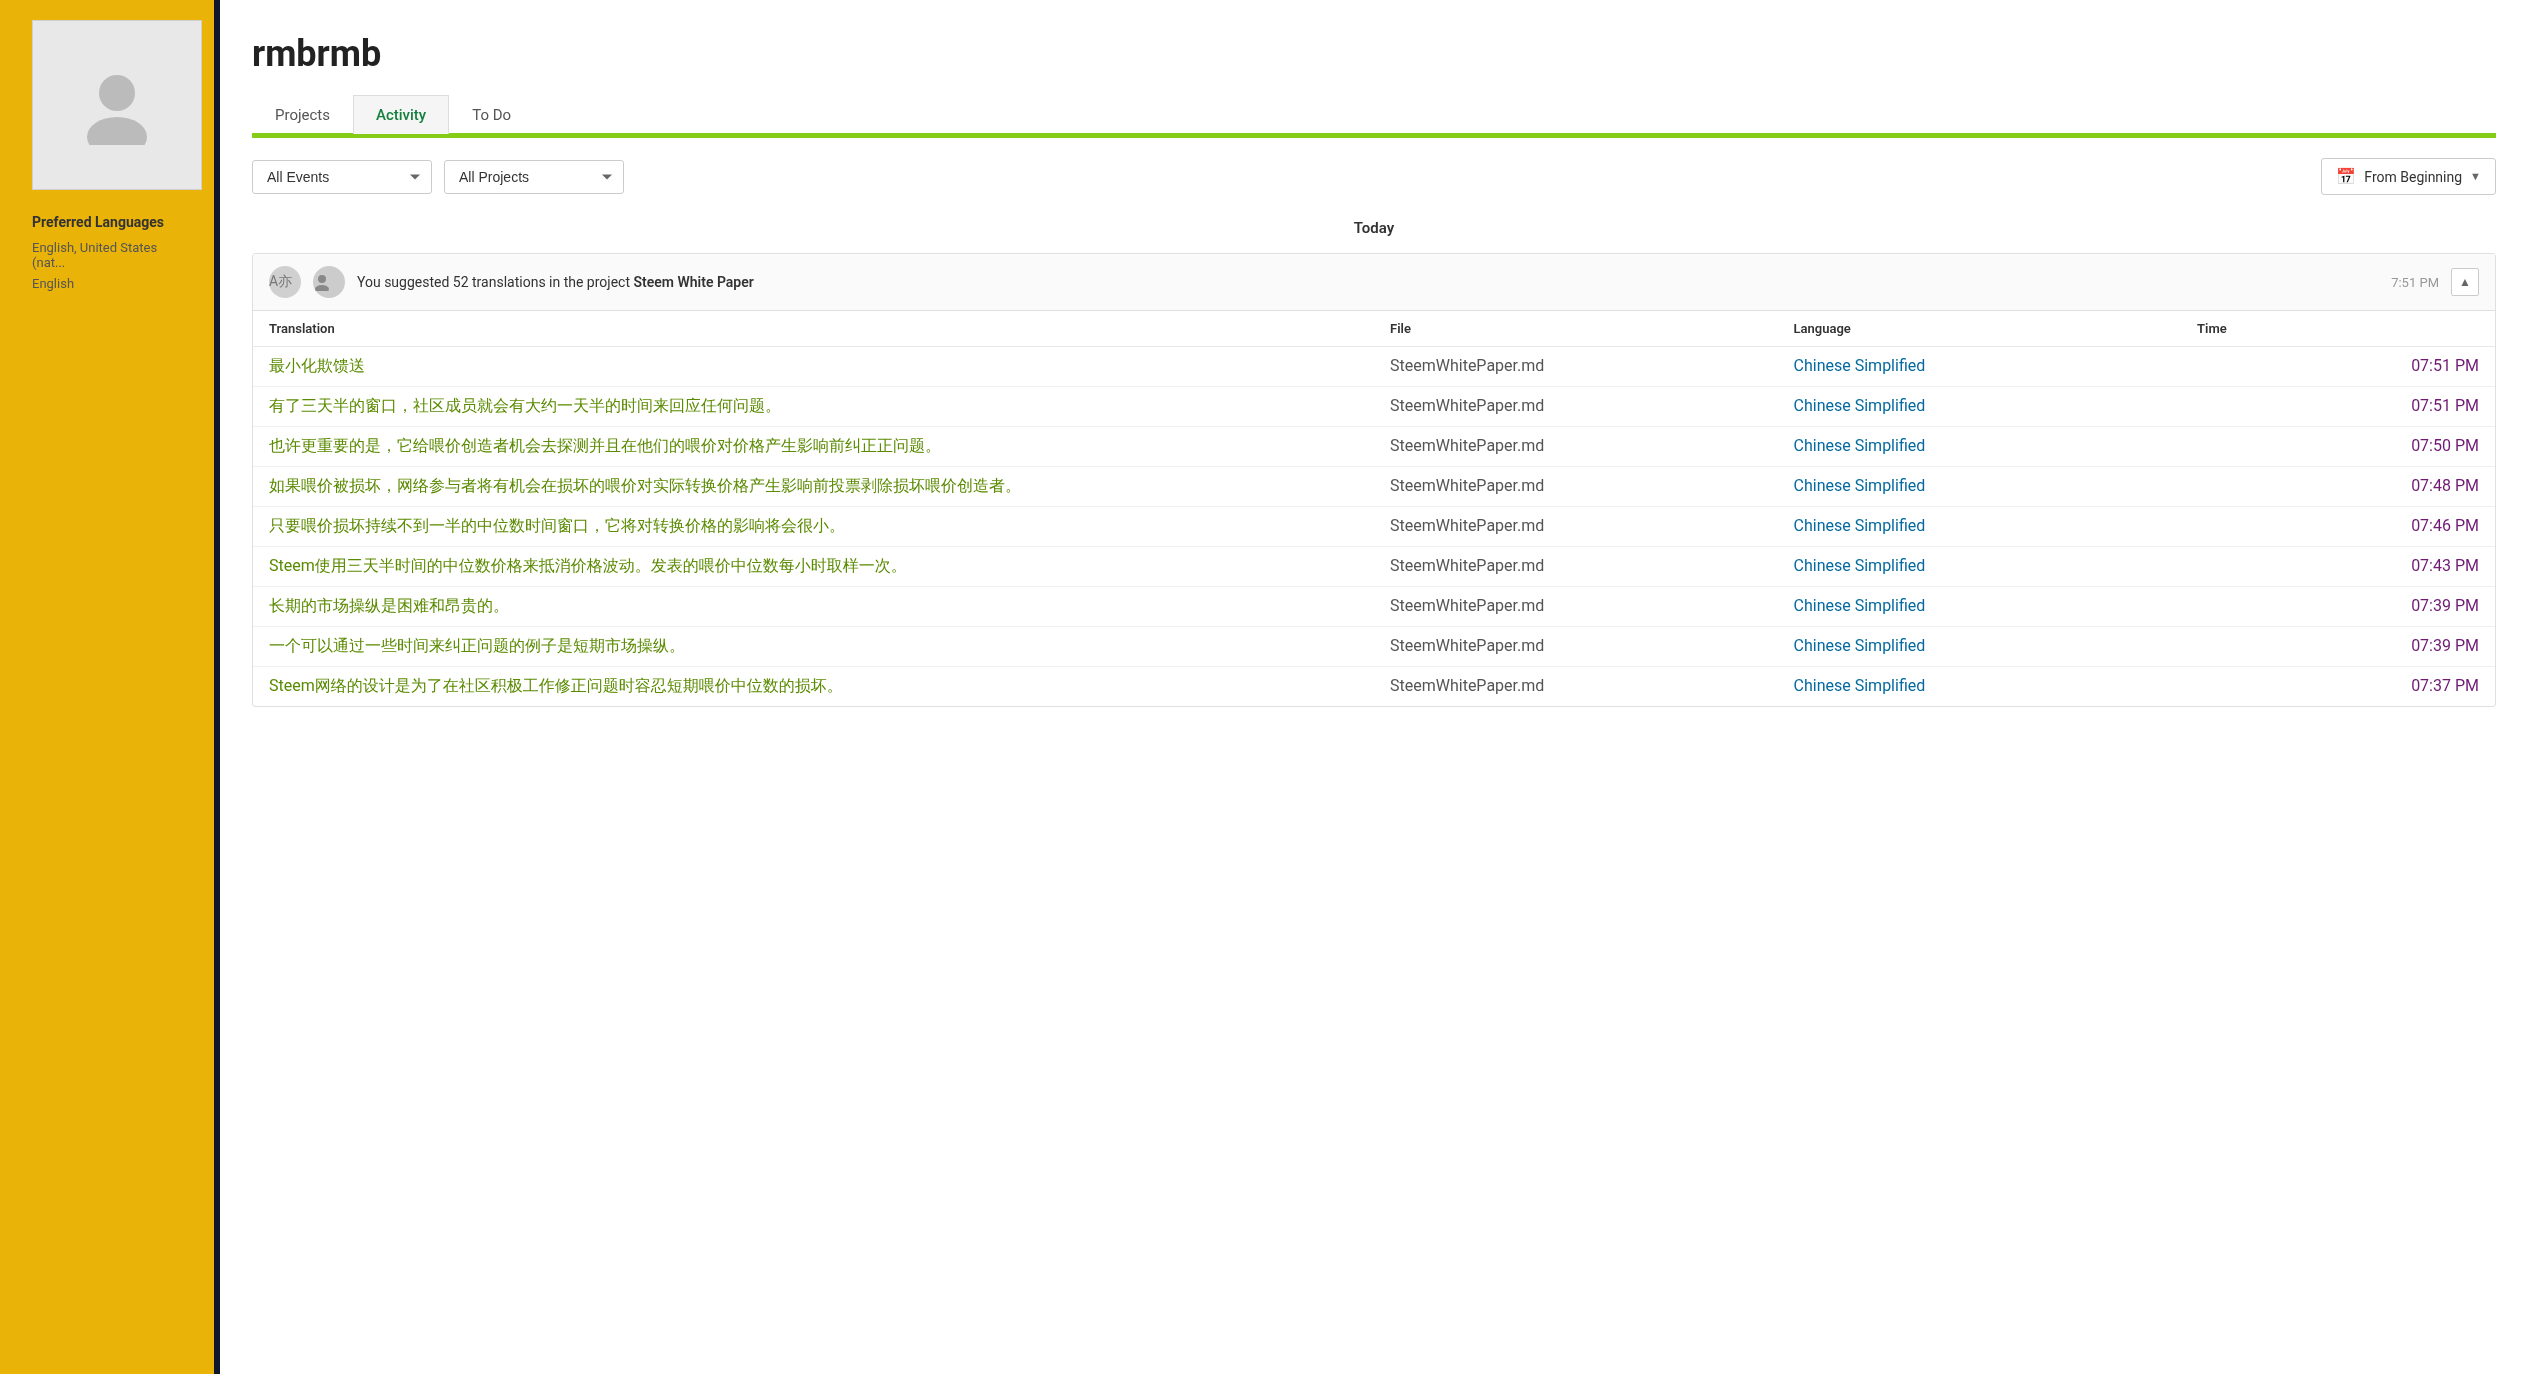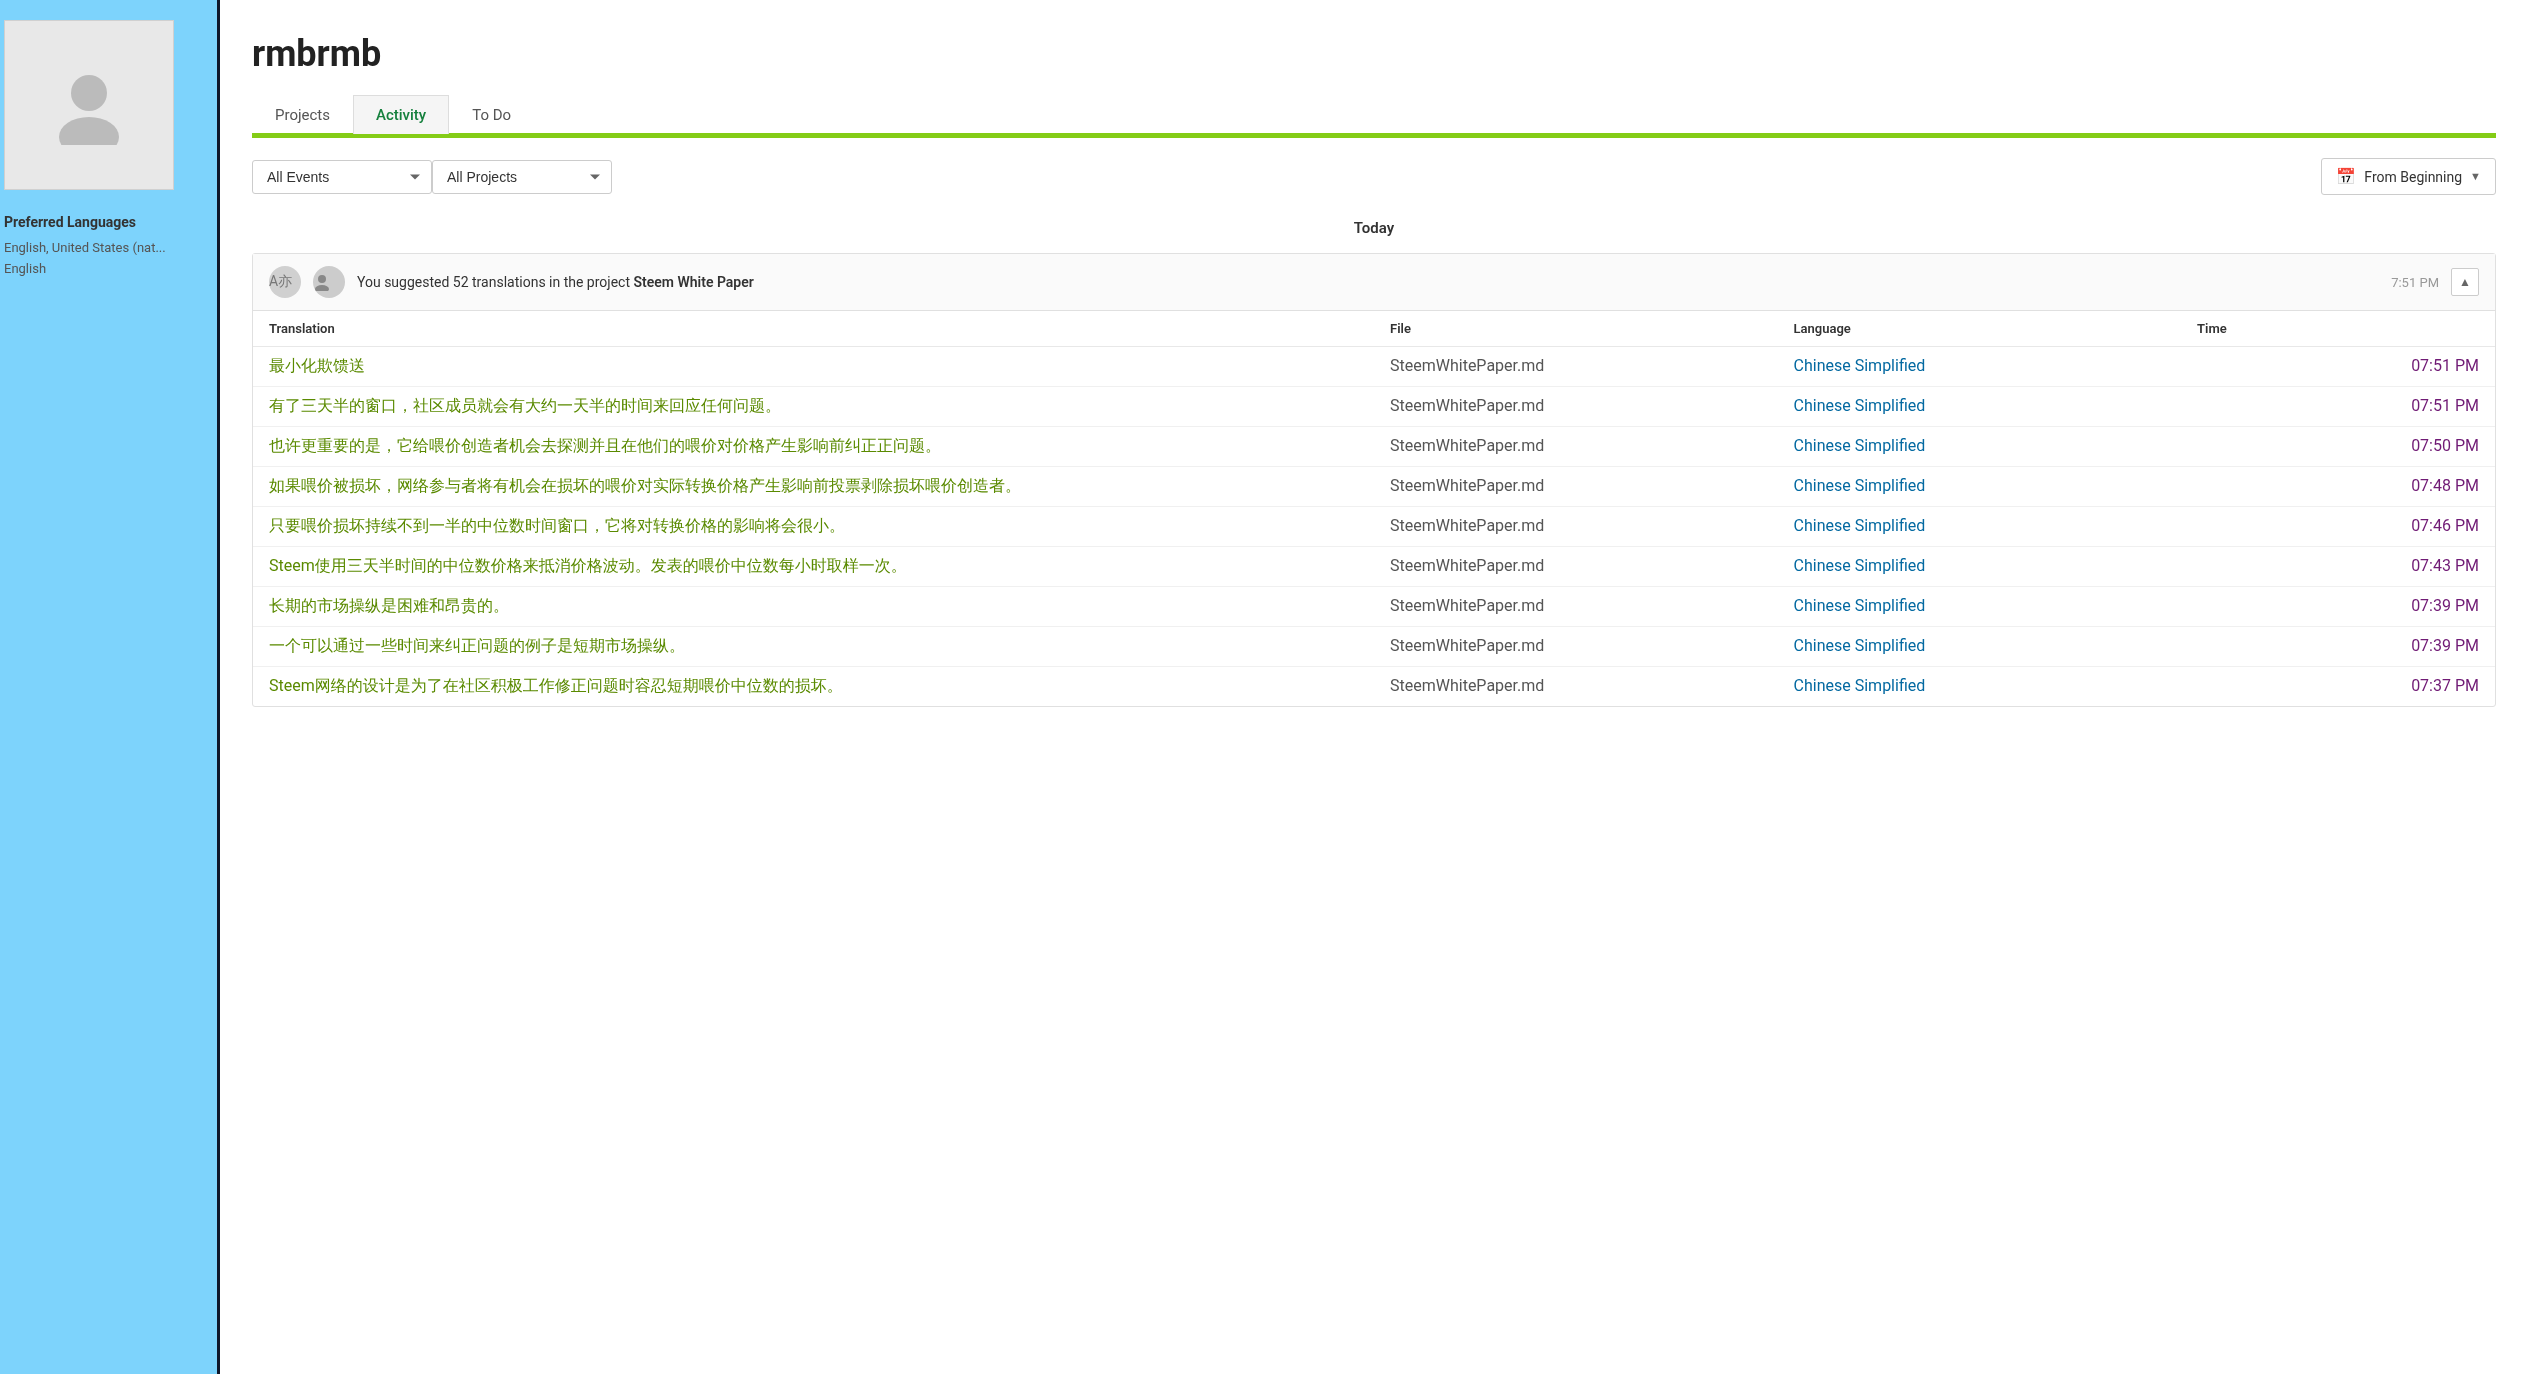--- a/index.html
+++ b/index.html
@@ -9,23 +9,23 @@
       color: #333;
       font-size: 14px;
     }
     .layout {
       display: flex;
       min-height: 100vh;
     }
     .sidebar {
       width: 220px;
       min-width: 220px;
-      padding: 20px 4px;
-      border-right: 3px solid #0f172a;
-      background: #7dd3fc;
+      padding: 20px 32px;
+      border-right: 6px solid #0f172a;
+      background: #eab308;
     }
     .avatar-container {
       width: 170px;
       height: 170px;
       background: #e8e8e8;
       border: 1px solid #d0d0d0;
       display: flex;
       align-items: center;
       justify-content: center;
       margin-bottom: 24px;
@@ -74,20 +74,21 @@
     .tab.active {
       background: #f5f5f5;
       border-color: #ddd;
       color: #15803d;
       font-weight: 500;
     }
     .filters-row {
       display: flex;
       align-items: center;
       margin-bottom: 24px;
+      gap: 12px;
     }
     .filter-select {
       appearance: none;
       border: 1px solid #ccc;
       background: #fff;
       padding: 8px 36px 8px 14px;
       font-size: 14px;
       border-radius: 3px;
       cursor: pointer;
       color: #333;

